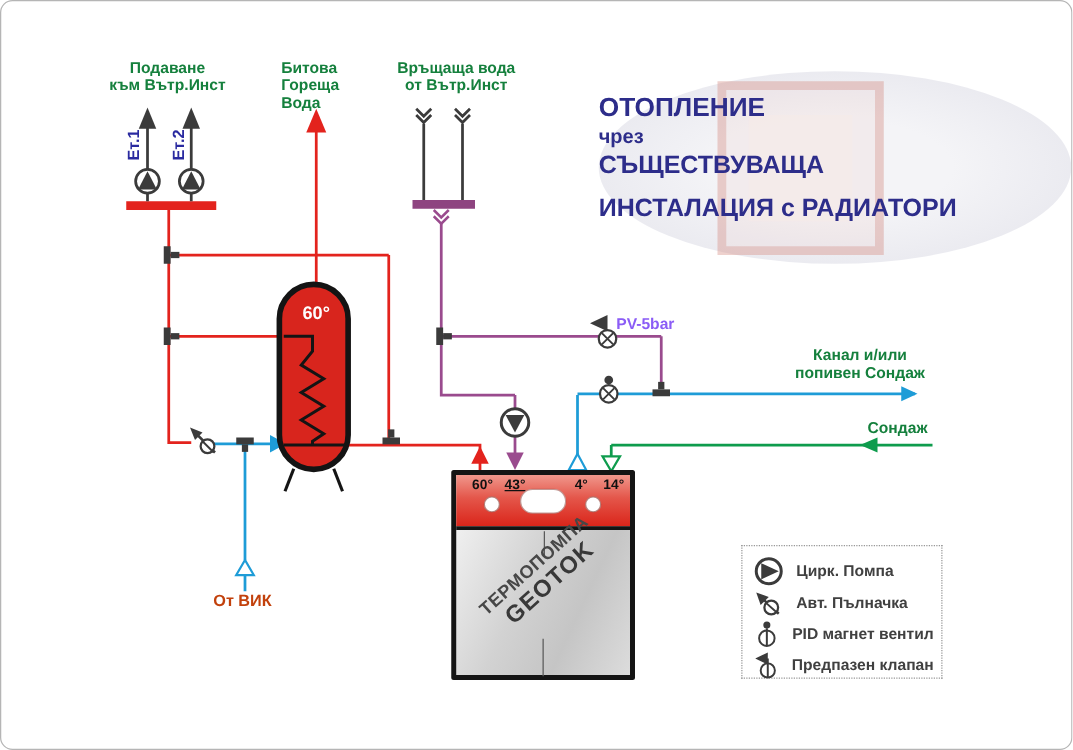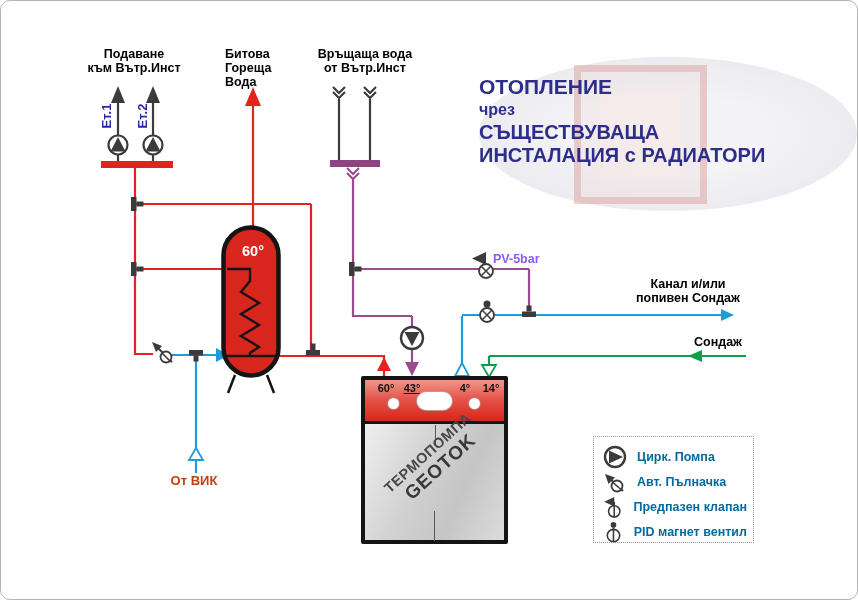--- a/index.html
+++ b/index.html
@@ -3,33 +3,33 @@
 <meta charset="utf-8">
 <style>
   html,body{margin:0;padding:0;background:#ffffff;}
   *{box-sizing:border-box;}
   .canvas{
     position:relative;width:858px;height:600px;background:#ffffff;
     border:1px solid #b5b5b5;border-radius:10px;overflow:hidden;
     font-family:"Liberation Sans", sans-serif;
   }
   .overlay{position:absolute;left:0;top:0;}
-  .lbl{position:absolute;font-weight:bold;color:#000000;white-space:pre-line;
+  .lbl{position:absolute;font-weight:bold;color:#15803d;white-space:pre-line;
        text-align:center;line-height:1.12;font-size:12.5px;}
   
   .title-ellipse{position:absolute;left:478px;top:56px;width:378px;height:154px;
        border-radius:50%;
        background:radial-gradient(ellipse at center,#f4f4f7 35%,#e9e9ef 78%,#e3e3ea 100%);}
   .watermark{position:absolute;left:573px;top:64px;width:133px;height:139px;
        border:7px solid rgba(205,125,115,0.30);background:rgba(238,195,185,0.16);}
   .watermark-inner{position:absolute;left:18px;top:20px;right:18px;bottom:20px;
        background:rgba(250,235,230,0.35);}
   .title-text{position:absolute;left:478px;top:74px;width:378px;
        color:#2d2d8a;font-weight:bold;line-height:23px;}
-  .t1{font-size:21px;} .t2{font-size:16px;} .t3{font-size:20px;} .t4{font-size:20px;}
+  .t1{font-size:21px;} .t2{font-size:16px;} .t3{font-size:20px;} .t4{font-size:20px;margin-top:12px;}
   
   .floor-lbl{position:absolute;width:40px;height:14px;text-align:center;
        transform:rotate(-90deg);color:#2a2aa0;font-size:13px;font-weight:bold;line-height:14px;}
   
   .tank-temp{position:absolute;left:232px;top:242px;width:40px;text-align:center;
        color:#ffffff;font-size:14.5px;font-weight:bold;}
   
   .hp-body{position:absolute;left:360px;top:375px;width:147px;height:168px;
        border:4px solid #141414;border-radius:2px;
        background:linear-gradient(115deg,#f7f7f7 0%,#d2d2d2 45%,#c5c5c5 70%,#dcdcdc 100%);}
@@ -45,21 +45,21 @@
   .hp-name{position:absolute;left:5px;top:62px;width:130px;text-align:center;
        transform:rotate(-42deg);color:#474747;font-weight:bold;}
   .hp-name .l1{font-size:14.5px;letter-spacing:0.5px;}
   .hp-name .l2{font-size:19px;letter-spacing:1px;color:#383838;}
   .hp-seam{position:absolute;width:1px;background:#5a5a5a;}
   
   .legend{position:absolute;left:592px;top:435px;width:161px;height:107px;
        border:1px dotted #979797;padding:7px 6px 0 8px;
        display:flex;flex-direction:column;justify-content:space-between;padding-bottom:6px;}
   .legend-row{display:flex;align-items:center;gap:7px;height:25px;}
-  .legend-row .txt{font-size:12.5px;font-weight:bold;color:#0369a1;white-space:nowrap;}
+  .legend-row .txt{font-size:12.5px;font-weight:bold;color:#404040;white-space:nowrap;}
 </style>
 </head>
 <body>
 
 <div class="canvas">
 
   <div class="title-ellipse"></div>
   <div class="watermark">
     <div class="watermark-inner"></div>
   </div>
@@ -239,29 +239,29 @@
       <svg width="28" height="26" viewBox="0 0 28 26">
         <path d="M21 22 L6 8" stroke="#3b3b3b" stroke-width="2" fill="none"></path>
         <polygon points="3,5 13,8.5 6.5,15" fill="#3b3b3b"></polygon>
         <circle cx="15" cy="17" r="5.5" fill="#ffffff" stroke="#3b3b3b" stroke-width="1.8"></circle>
         <path d="M11 13.5 L19.5 21" stroke="#3b3b3b" stroke-width="1.6"></path>
       </svg>
       <span class="txt">Авт. Пълначка</span>
     </div>
     <div class="legend-row">
       <svg width="28" height="26" viewBox="0 0 28 26">
+        <circle cx="13" cy="5" r="3.2" fill="#3b3b3b"></circle>
+        <path d="M13 8 V24" stroke="#3b3b3b" stroke-width="1.8"></path>
+        <circle cx="13" cy="17" r="7" fill="none" stroke="#3b3b3b" stroke-width="1.8"></circle>
+      </svg>
+      <span class="txt">PID магнет вентил</span>
+    </div>
+    <div class="legend-row">
+      <svg width="28" height="26" viewBox="0 0 28 26">
         <polygon points="14,1.5 14,12.5 2.5,7" fill="#3b3b3b"></polygon>
         <path d="M14 7 V25" stroke="#3b3b3b" stroke-width="1.8"></path>
         <circle cx="14" cy="18" r="6.5" fill="none" stroke="#3b3b3b" stroke-width="1.8"></circle>
       </svg>
       <span class="txt">Предпазен клапан</span>
     </div>
-    <div class="legend-row">
-      <svg width="28" height="26" viewBox="0 0 28 26">
-        <circle cx="13" cy="5" r="3.2" fill="#3b3b3b"></circle>
-        <path d="M13 8 V24" stroke="#3b3b3b" stroke-width="1.8"></path>
-        <circle cx="13" cy="17" r="7" fill="none" stroke="#3b3b3b" stroke-width="1.8"></circle>
-      </svg>
-      <span class="txt">PID магнет вентил</span>
-    </div>
   </div>
 
 </div>
 
 </body></html>

